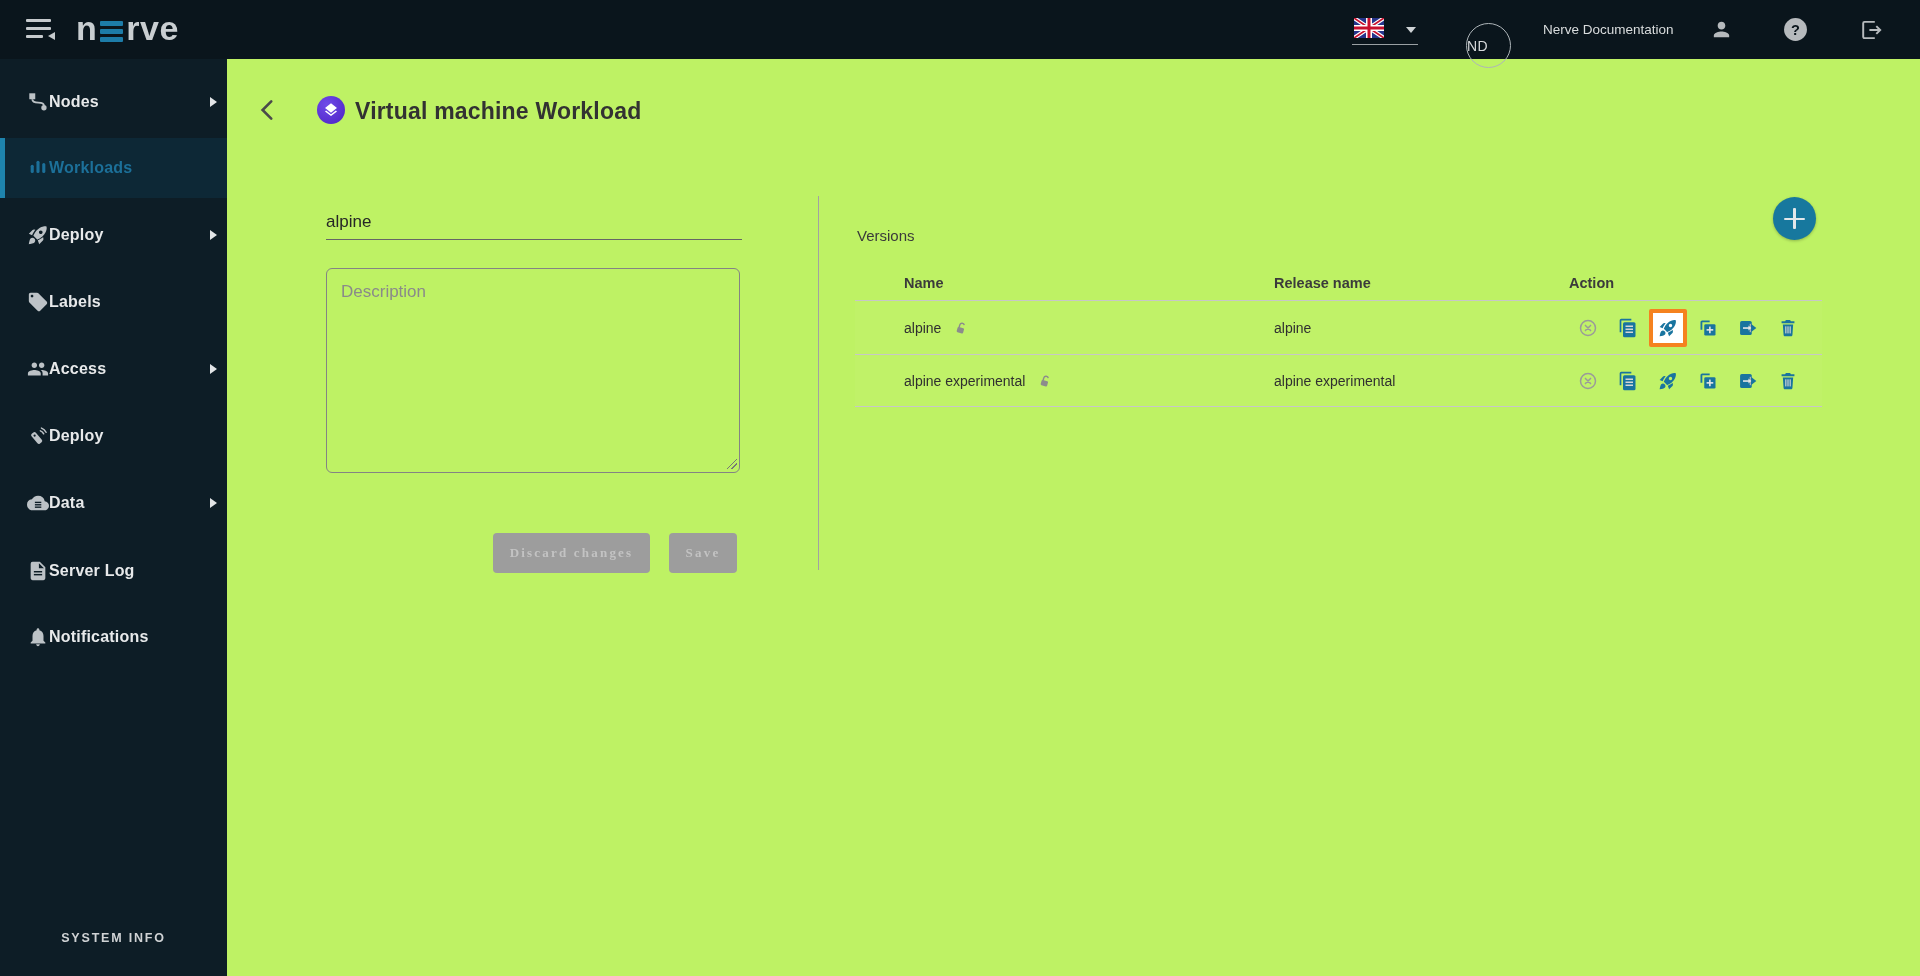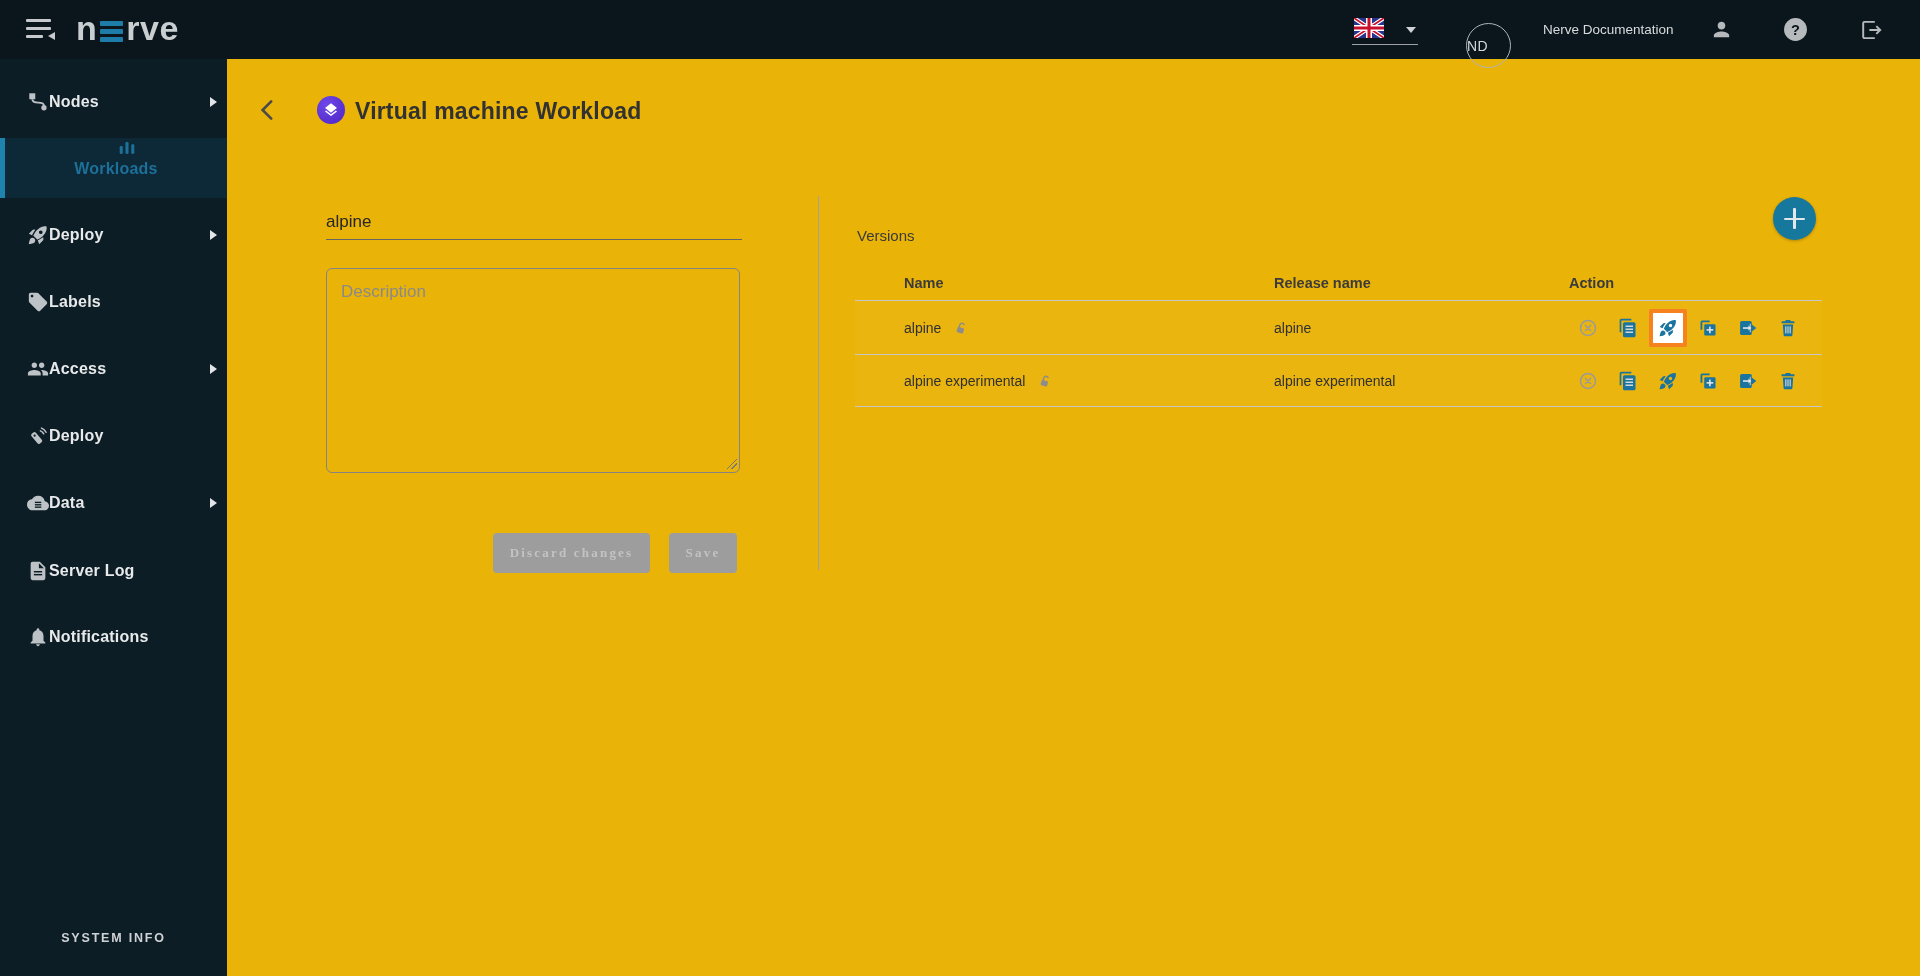--- a/index.html
+++ b/index.html
@@ -32,28 +32,28 @@
   .topicon { position:absolute; top:0; height:59px; display:flex; align-items:center; cursor:pointer; color:#b6babd; }
   .ti-person { left:1710px; } .ti-help { left:1783px; } .ti-logout { left:1858px; }
 
   
   .sidebar { position:absolute; left:0; top:59px; width:227px; height:917px; background:#0d1d26; z-index:20; }
   .nav-item { position:absolute; left:0; width:227px; height:60px; display:flex; align-items:center; cursor:pointer; color:#bcc2c6; }
   .nav-item .ic { width:22px; height:22px; margin-left:27px; flex:0 0 auto; }
   .nav-item .lbl { color:#e7e9ea; font-size:16px; font-weight:600; letter-spacing:.2px; }
   .nav-item .arrow { position:absolute; right:10px; width:0; height:0;
     border-top:5px solid transparent; border-bottom:5px solid transparent; border-left:7px solid #e2e5e7; }
-  .nav-item.active { background:#0d2836; border-left:5px solid #1e84ad;flex-direction:column; }
+  .nav-item.active { background:#0d2836; border-left:5px solid #1e84ad; }
   .nav-item.active .ic { margin-left:22px; color:#1c7099; }
   .nav-item.active .lbl { color:#1c7099; }
   .sys-info { position:absolute; left:0; top:872px; width:227px; text-align:center; color:#cfd2d4;
     font-size:12.5px; font-weight:bold; letter-spacing:1.8px; cursor:pointer; }
 
   
-  .main { position:absolute; left:227px; top:59px; width:1693px; height:917px; background:#eab308; }
+  .main { position:absolute; left:227px; top:59px; width:1693px; height:917px; background:#bef264; }
   .back-btn { position:absolute; left:28px; top:38px; width:26px; height:26px; cursor:pointer; color:#4a4a4a; }
   .wl-badge { position:absolute; left:90px; top:37px; width:28px; height:28px; border-radius:50%;
     background:radial-gradient(circle at 35% 30%, #6f4ae8, #4c22c4); display:flex; align-items:center; justify-content:center; }
   .page-title { position:absolute; left:128px; top:39px; font-size:23px; font-weight:bold; color:#323232; letter-spacing:.2px; }
 
   .form-col { position:absolute; left:99px; top:137px; width:416px; height:420px; }
   .name-input { position:absolute; left:0; top:8px; width:416px; height:36px; background:transparent; border:none;
     border-bottom:1px solid #666; font-family:"Liberation Sans", sans-serif; font-size:17px; color:#262626; outline:none; }
   .desc-wrap { position:absolute; left:0; top:72px; width:414px; height:205px; }
   .desc-area { width:414px; height:205px; background:transparent; border:1px solid #848484; border-radius:6px;

